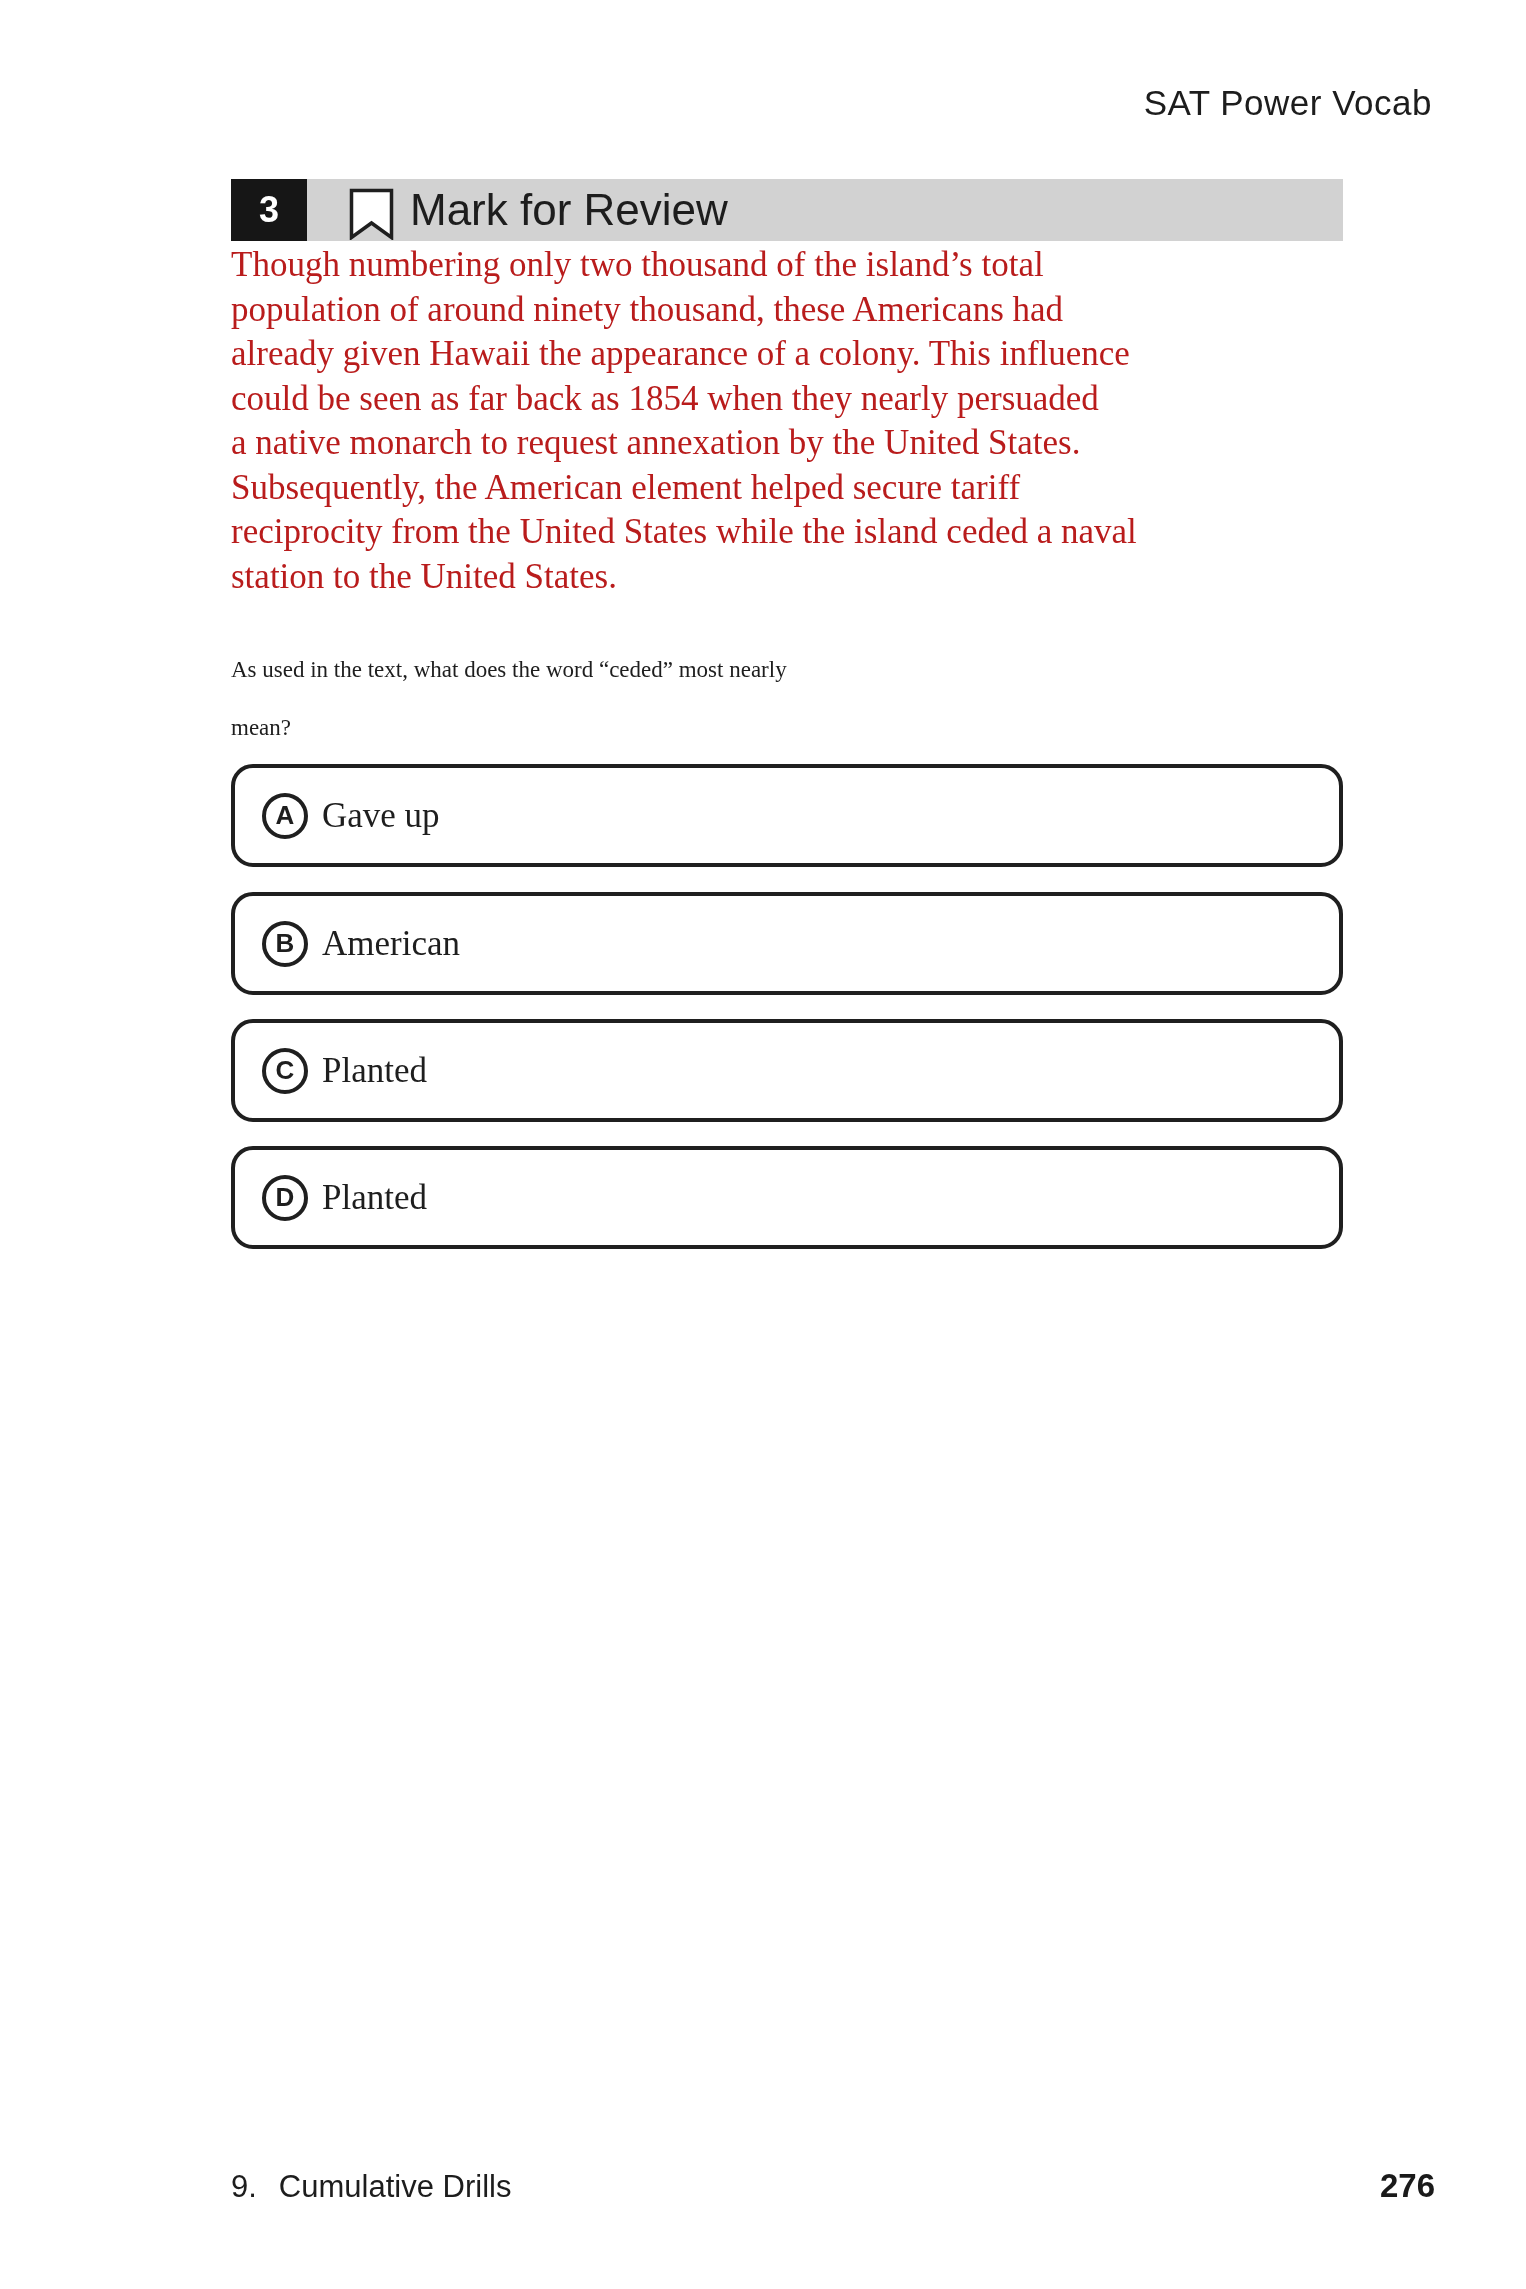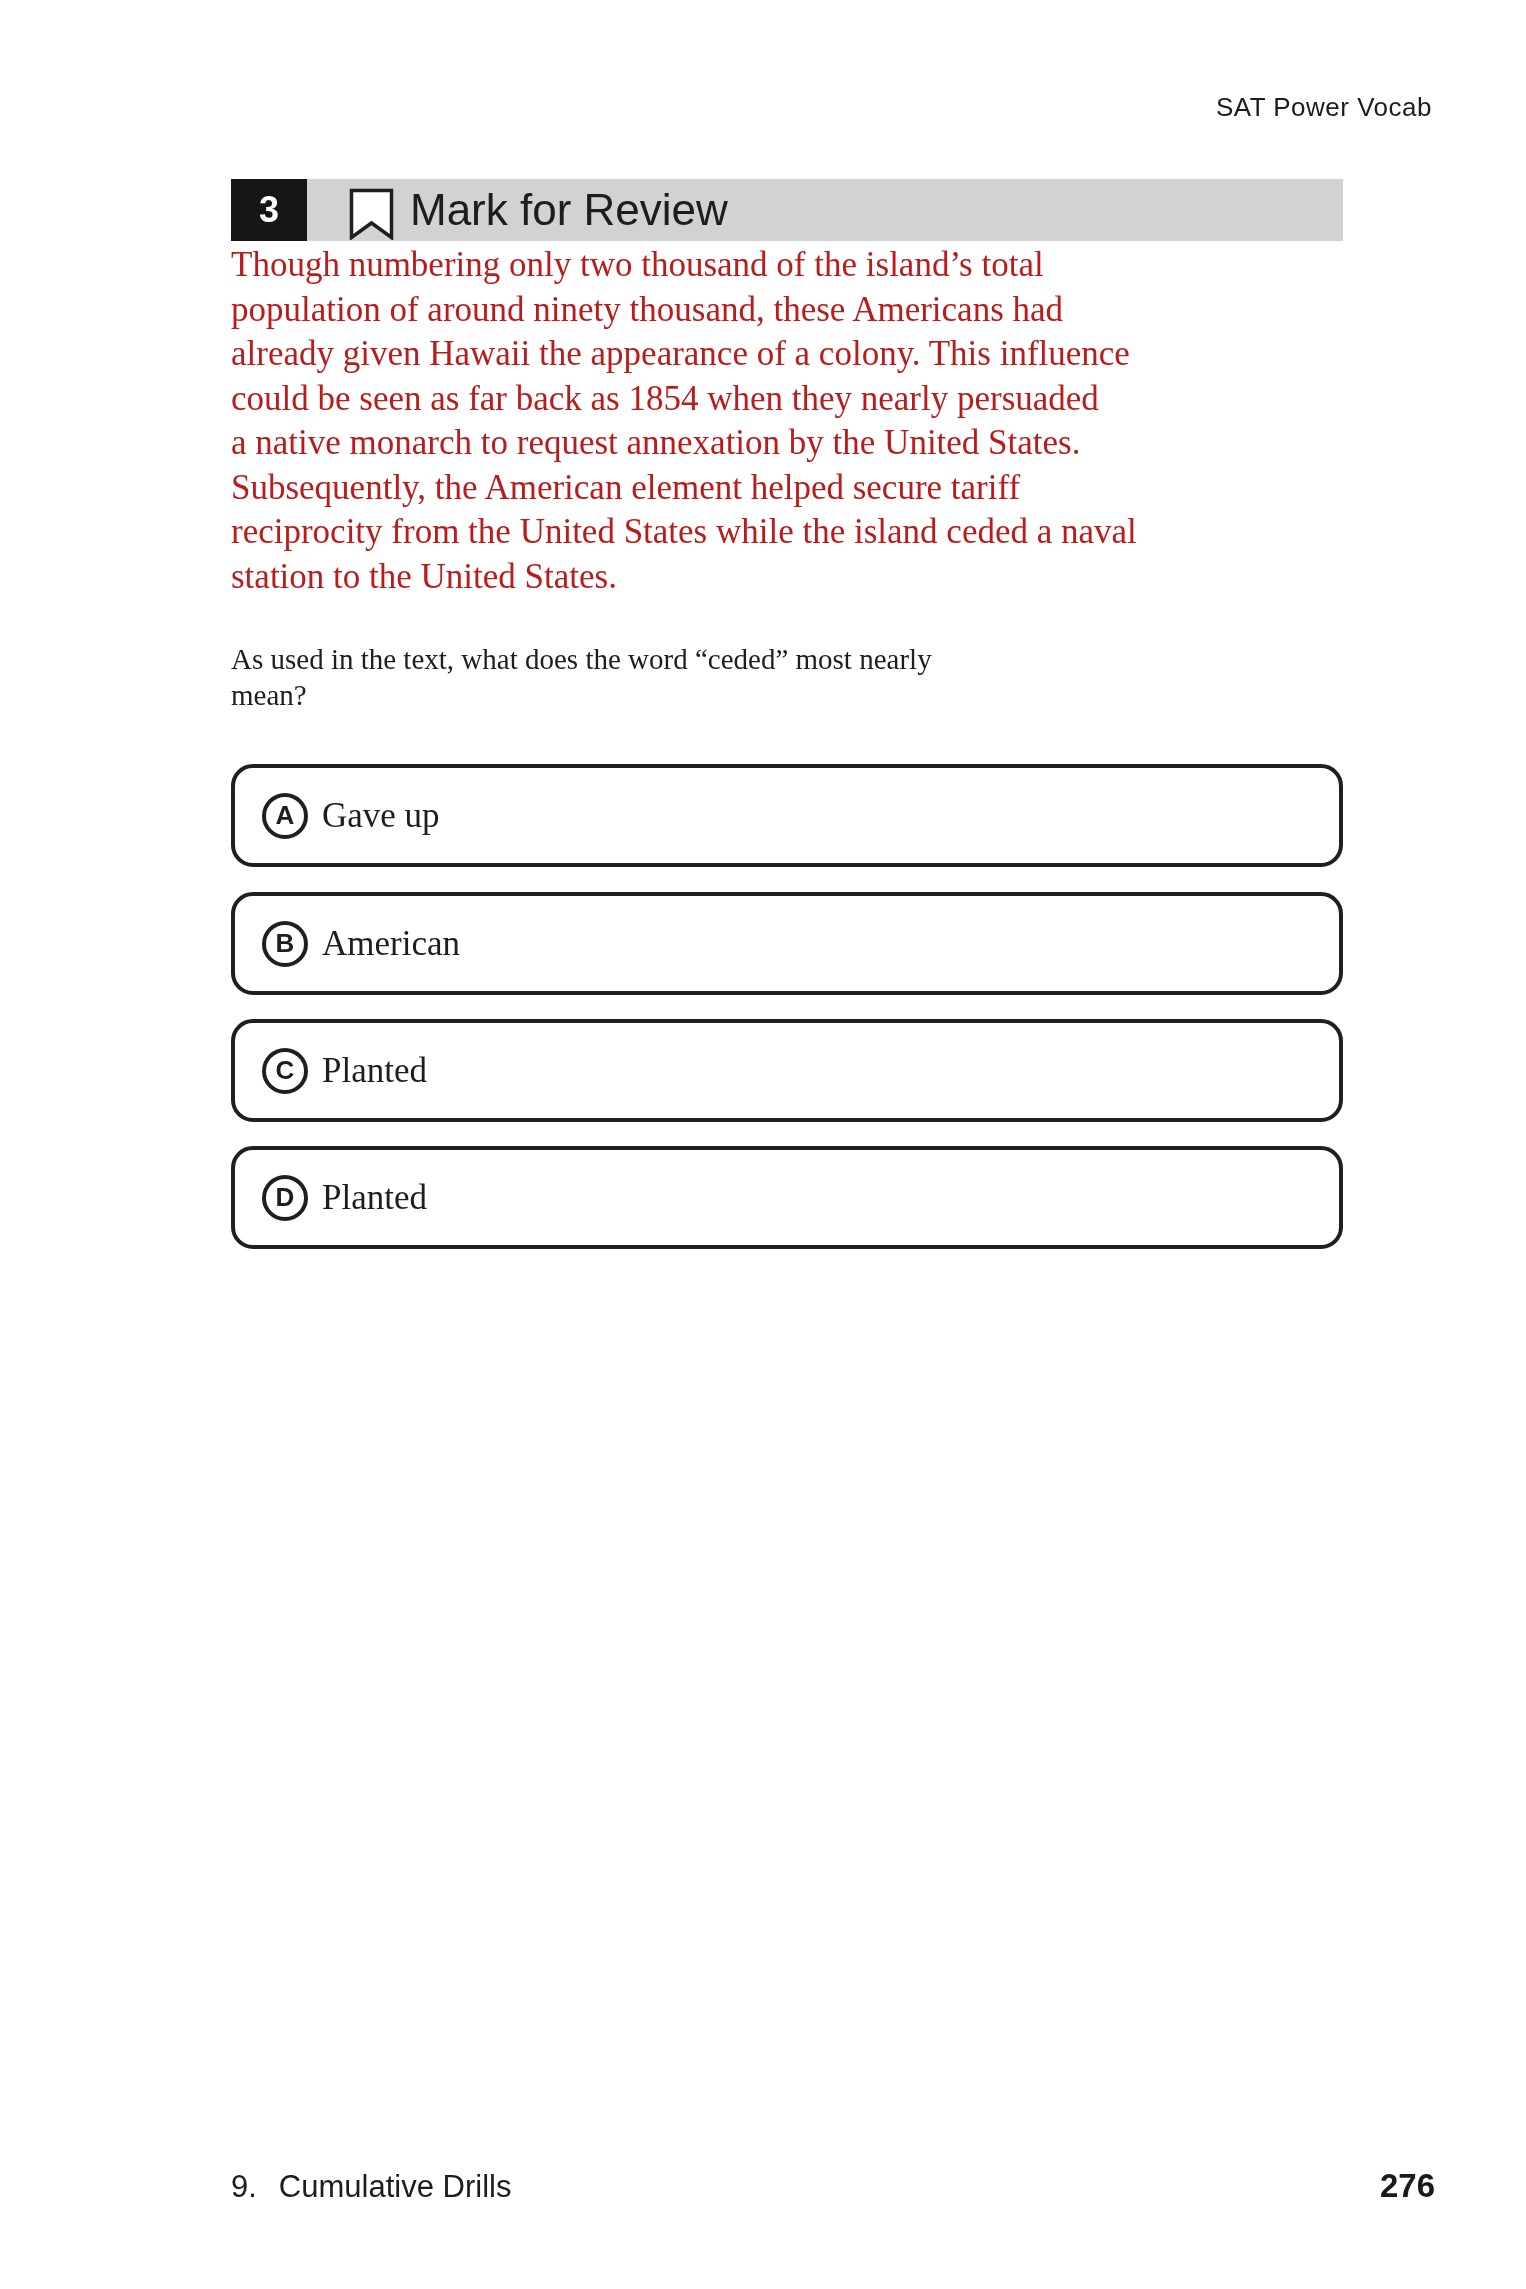--- a/index.html
+++ b/index.html
@@ -10,24 +10,24 @@
     height: 2289px;
     background: #ffffff;
     font-family: "Liberation Serif", serif;
     color: #1e1e1e;
     overflow: hidden;
   }
 
   
   .page-header {
     position: absolute;
-    top: 92px;
+    top: 83px;
     right: 94px;
     font-family: "Liberation Sans", sans-serif;
-    font-size: 26px;
+    font-size: 35px;
     color: #1d1d1d;
     letter-spacing: 0.5px;
   }
 
   
   .question-bar {
     position: absolute;
     left: 231px;
     top: 179px;
     width: 1112px;
@@ -73,22 +73,22 @@
     font-size: 35px;
     line-height: 44.5px;
     white-space: pre-line;
     color: #b91c1c;
   }
   .prompt {
     position: absolute;
     left: 231px;
     top: 641px;
     width: 1160px;
-    font-size: 29px;
-    line-height: 36px;
+    font-size: 23px;
+    line-height: 58px;
     white-space: pre-line;
     color: #1e1e1e;
   }
 
   
   .choice {
     position: absolute;
     left: 231px;
     width: 1112px;
     height: 103px;

